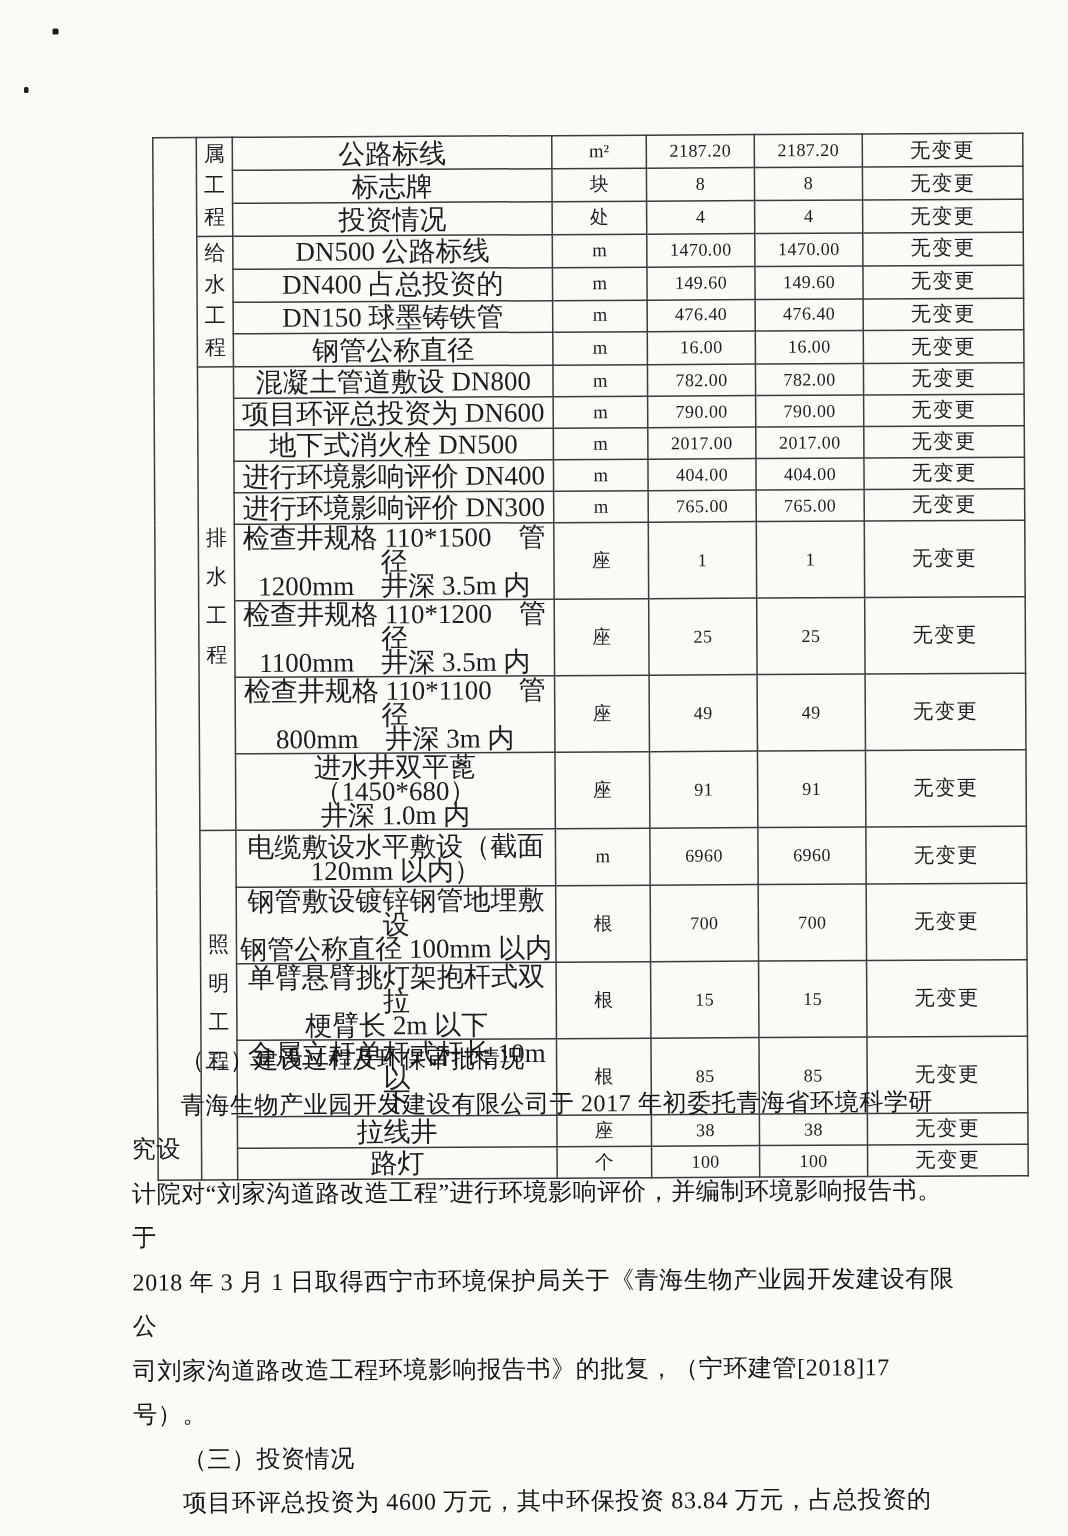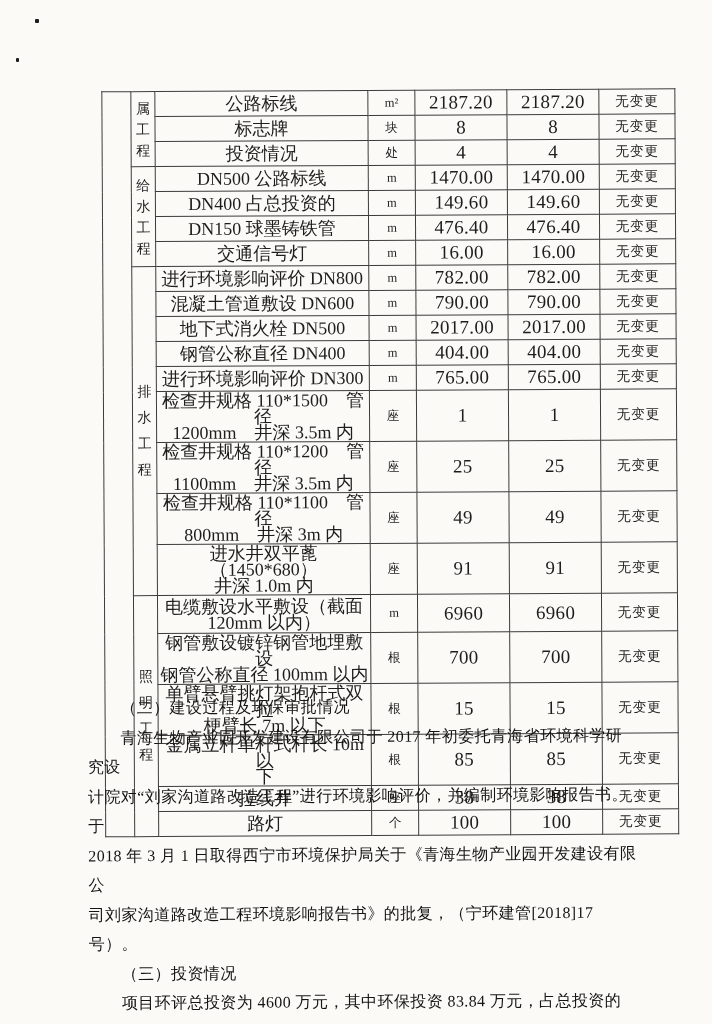--- a/index.html
+++ b/index.html
@@ -20,23 +20,23 @@
     border-collapse:collapse; table-layout:fixed; width:520px;
     font-size:13px;
   }
   table.items td { border:1px solid #3c3c3c; text-align:center; vertical-align:middle; padding:1px 2px; }
   tr.row  { height:21px; }
   tr.tall { height:38px; }
   td.col-spacer { width:29px; }
   td.cat { width:24px; font-size:14px; white-space:pre-line; line-height:21px; letter-spacing:0; }
   td.cat-2, td.cat-3 { line-height:26px; }
   td.name { width:213px; white-space:pre-line; line-height:16px; font-size:18px; }
-  td.unit { width:47px; font-size:12.5px; }
-  td.val  { width:92px; font-size:19px; letter-spacing:0.3px; }
-  td.status { width:76px; font-size:13.5px; letter-spacing:1px; }
+  td.unit { width:63px; font-size:12.5px; }
+  td.val  { width:72px; font-size:12px; letter-spacing:0.3px; }
+  td.status { width:107px; font-size:13.5px; letter-spacing:1px; }
 
   .textblock {
     position:absolute; left:86px; top:692px; width:548px;
     font-size:16px; line-height:29.5px; letter-spacing:0.4px; color:#141414;
     text-align:left;
   }
   .heading { text-indent:2.05em; }
   .para .line:first-child { text-indent:2.05em; }
 </style>
 </head>
@@ -94,53 +94,53 @@
             <td class="status">无变更</td>
           </tr>
           <tr class="row">
             <td class="name">DN150 球墨铸铁管</td>
             <td class="unit">m</td>
             <td class="val">476.40</td>
             <td class="val">476.40</td>
             <td class="status">无变更</td>
           </tr>
           <tr class="row">
-            <td class="name">交通信号灯</td>
+            <td class="name">钢管公称直径</td>
             <td class="unit">m</td>
             <td class="val">16.00</td>
             <td class="val">16.00</td>
             <td class="status">无变更</td>
           </tr>
           <tr class="row">
             <td class="cat cat-2" rowspan="9">排
 水
 工
 程</td>
-            <td class="name">进行环境影响评价 DN800</td>
+            <td class="name">混凝土管道敷设 DN800</td>
             <td class="unit">m</td>
             <td class="val">782.00</td>
             <td class="val">782.00</td>
             <td class="status">无变更</td>
           </tr>
           <tr class="row">
-            <td class="name">混凝土管道敷设 DN600</td>
+            <td class="name">项目环评总投资为 DN600</td>
             <td class="unit">m</td>
             <td class="val">790.00</td>
             <td class="val">790.00</td>
             <td class="status">无变更</td>
           </tr>
           <tr class="row">
             <td class="name">地下式消火栓 DN500</td>
             <td class="unit">m</td>
             <td class="val">2017.00</td>
             <td class="val">2017.00</td>
             <td class="status">无变更</td>
           </tr>
           <tr class="row">
-            <td class="name">钢管公称直径 DN400</td>
+            <td class="name">进行环境影响评价 DN400</td>
             <td class="unit">m</td>
             <td class="val">404.00</td>
             <td class="val">404.00</td>
             <td class="status">无变更</td>
           </tr>
           <tr class="row">
             <td class="name">进行环境影响评价 DN300</td>
             <td class="unit">m</td>
             <td class="val">765.00</td>
             <td class="val">765.00</td>
@@ -193,21 +193,21 @@
           <tr class="row tall">
             <td class="name">钢管敷设镀锌钢管地埋敷设
 钢管公称直径 100mm 以内</td>
             <td class="unit">根</td>
             <td class="val">700</td>
             <td class="val">700</td>
             <td class="status">无变更</td>
           </tr>
           <tr class="row tall">
             <td class="name">单臂悬臂挑灯架抱杆式双拉
-梗臂长 7m 以下</td>
+梗臂长 2m 以下</td>
             <td class="unit">根</td>
             <td class="val">15</td>
             <td class="val">15</td>
             <td class="status">无变更</td>
           </tr>
           <tr class="row tall">
             <td class="name">金属立杆单杆式杆长 10m 以
 下</td>
             <td class="unit">根</td>
             <td class="val">85</td>

